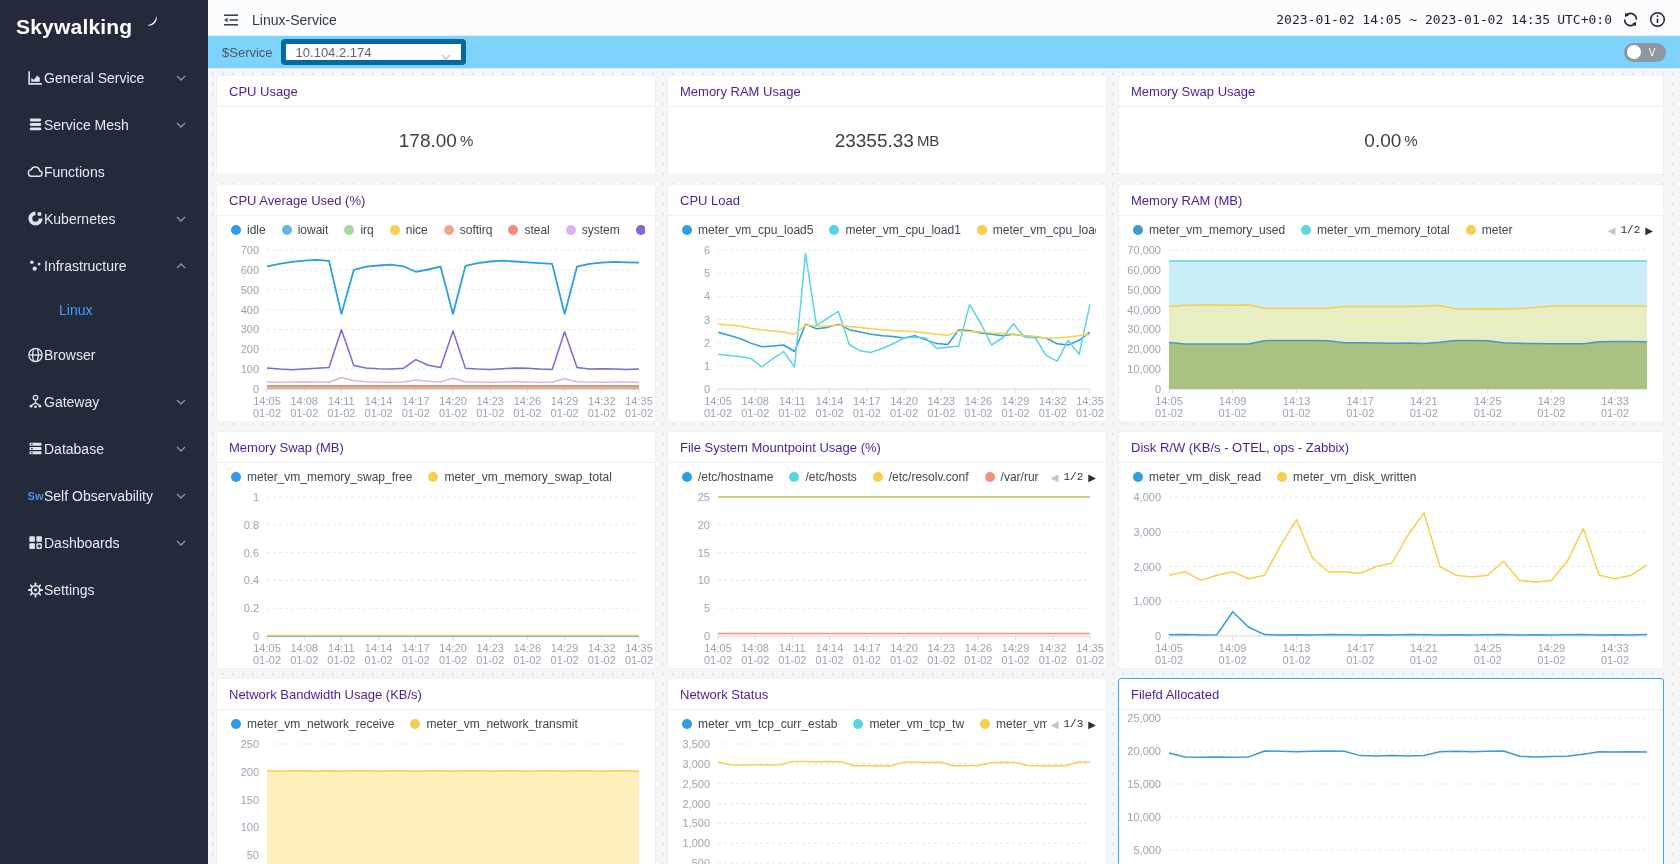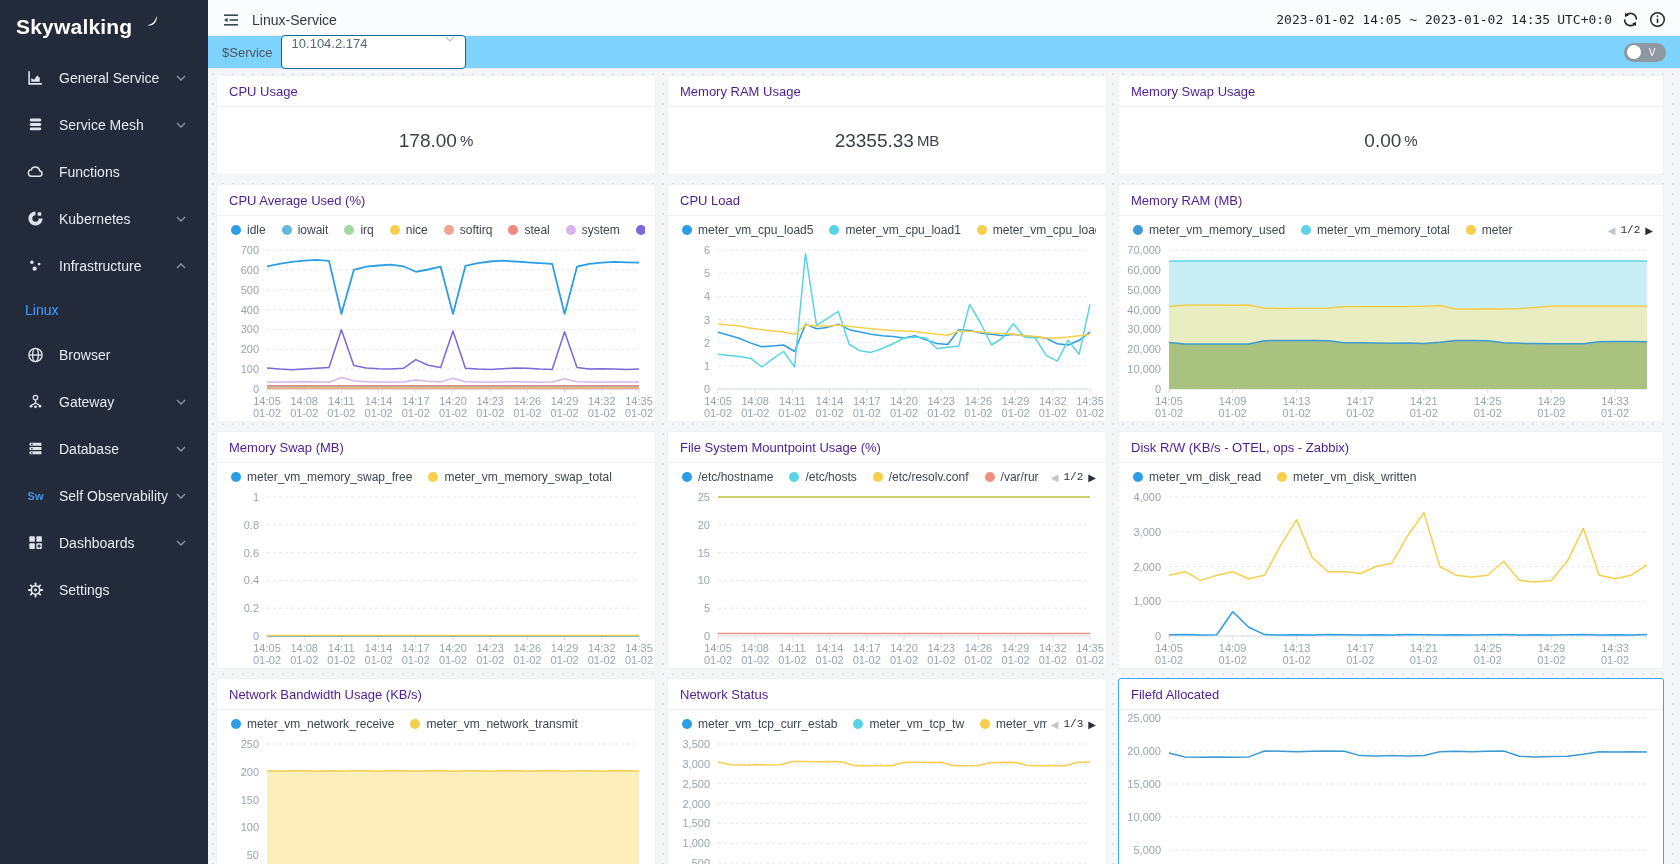--- a/index.html
+++ b/index.html
@@ -5,39 +5,39 @@
   * { margin:0; padding:0; box-sizing:border-box; }
   html,body { width:1680px; height:864px; overflow:hidden; font-family:"Liberation Sans",sans-serif; background:#f4f6f8; }
   .app { display:flex; width:1680px; height:864px; }
 
   
   .sidebar { width:208px; background:#232b3a; color:#e6eaf2; flex-shrink:0; display:flex; flex-direction:column; }
   .logo { height:54px; display:flex; align-items:center; padding-left:16px; font-size:21px; font-weight:bold; color:#fff; letter-spacing:.2px;gap:12px; }
   .logo svg { margin-left:1px; margin-top:-10px; }
   .menu { flex:1; }
   .side-item { height:47px; display:flex; align-items:center; padding:0 22px 0 27px; font-size:14px; cursor:pointer; color:#e6eaf2; }
-  .side-item .s-icon { width:17px; height:17px; margin-right:15px; display:inline-flex; align-items:center; justify-content:center; }
+  .side-item .s-icon { width:17px; height:17px; display:inline-flex; align-items:center; justify-content:center; }
   .side-item .s-label { flex:1; white-space:nowrap; }
   .side-item .chev { color:#8b95a5; display:inline-flex; }
-  .side-item.sub { height:42px; padding-left:25px; }
+  .side-item.sub { height:42px; padding-left:59px; }
   .side-item.selected .s-label { color:#409eff; }
   .sw-mark { font-size:11px; font-weight:bold; color:#4a90e2; }
 
   
   .main { flex:1; display:flex; flex-direction:column; min-width:0; }
   .topbar { height:36px; background:#fbfcfd; border-bottom:1px solid #ebedf0; display:flex; align-items:center; padding:4px 14px 0 14px; }
   .topbar .title { font-size:14px; color:#2f3844; margin-left:12px; font-weight:500; }
   .topbar .spacer { flex:1; }
   .time-range { font-family:"DejaVu Sans Mono",monospace; font-size:13px; color:#1f2329; }
   .tz { font-family:"DejaVu Sans Mono",monospace; font-size:13px; color:#1f2329; margin-left:7px; }
   .tb-icon { display:inline-flex; margin-left:10px; cursor:pointer; }
 
   .toolbar { height:33px; background:#7dd3fc; border-bottom:1px solid #e4e7ec; display:flex; align-items:center; padding:0 14px 0 14px; }
   .svc-label { font-size:13px; color:#4c5souls665; color:#4c5665; margin-right:8px; }
-  .svc-select { width:185px; height:34px; background:#fff; border:1px solid #0369a1; border-radius:4px; display:flex; align-items:flex-start; padding:0 10px; font-size:13px; color:#5a6472; cursor:pointer; }
+  .svc-select { width:185px; height:26px; background:#fff; border:5px solid #0369a1; border-radius:4px; display:flex; align-items:flex-end; padding:0 10px; font-size:13px; color:#5a6472; cursor:pointer; }
   .svc-select .val { flex:1; }
   .toolbar .spacer { flex:1; }
   .switch { width:42px; height:19px; border-radius:10px; background:#8f97a1; display:flex; align-items:center; padding:0 3px; cursor:pointer; }
   .switch .knob { width:14px; height:14px; border-radius:50%; background:#fff; }
   .switch .sw-label { flex:1; text-align:center; color:#fff; font-size:10px; }
 
   
   .dash { flex:1; overflow:hidden; background:#f4f6f8;
           background-image:radial-gradient(circle,#e0e4e9 1px,transparent 1.2px);
           background-size:10px 10px; padding:6px 7px 0 8px; }

